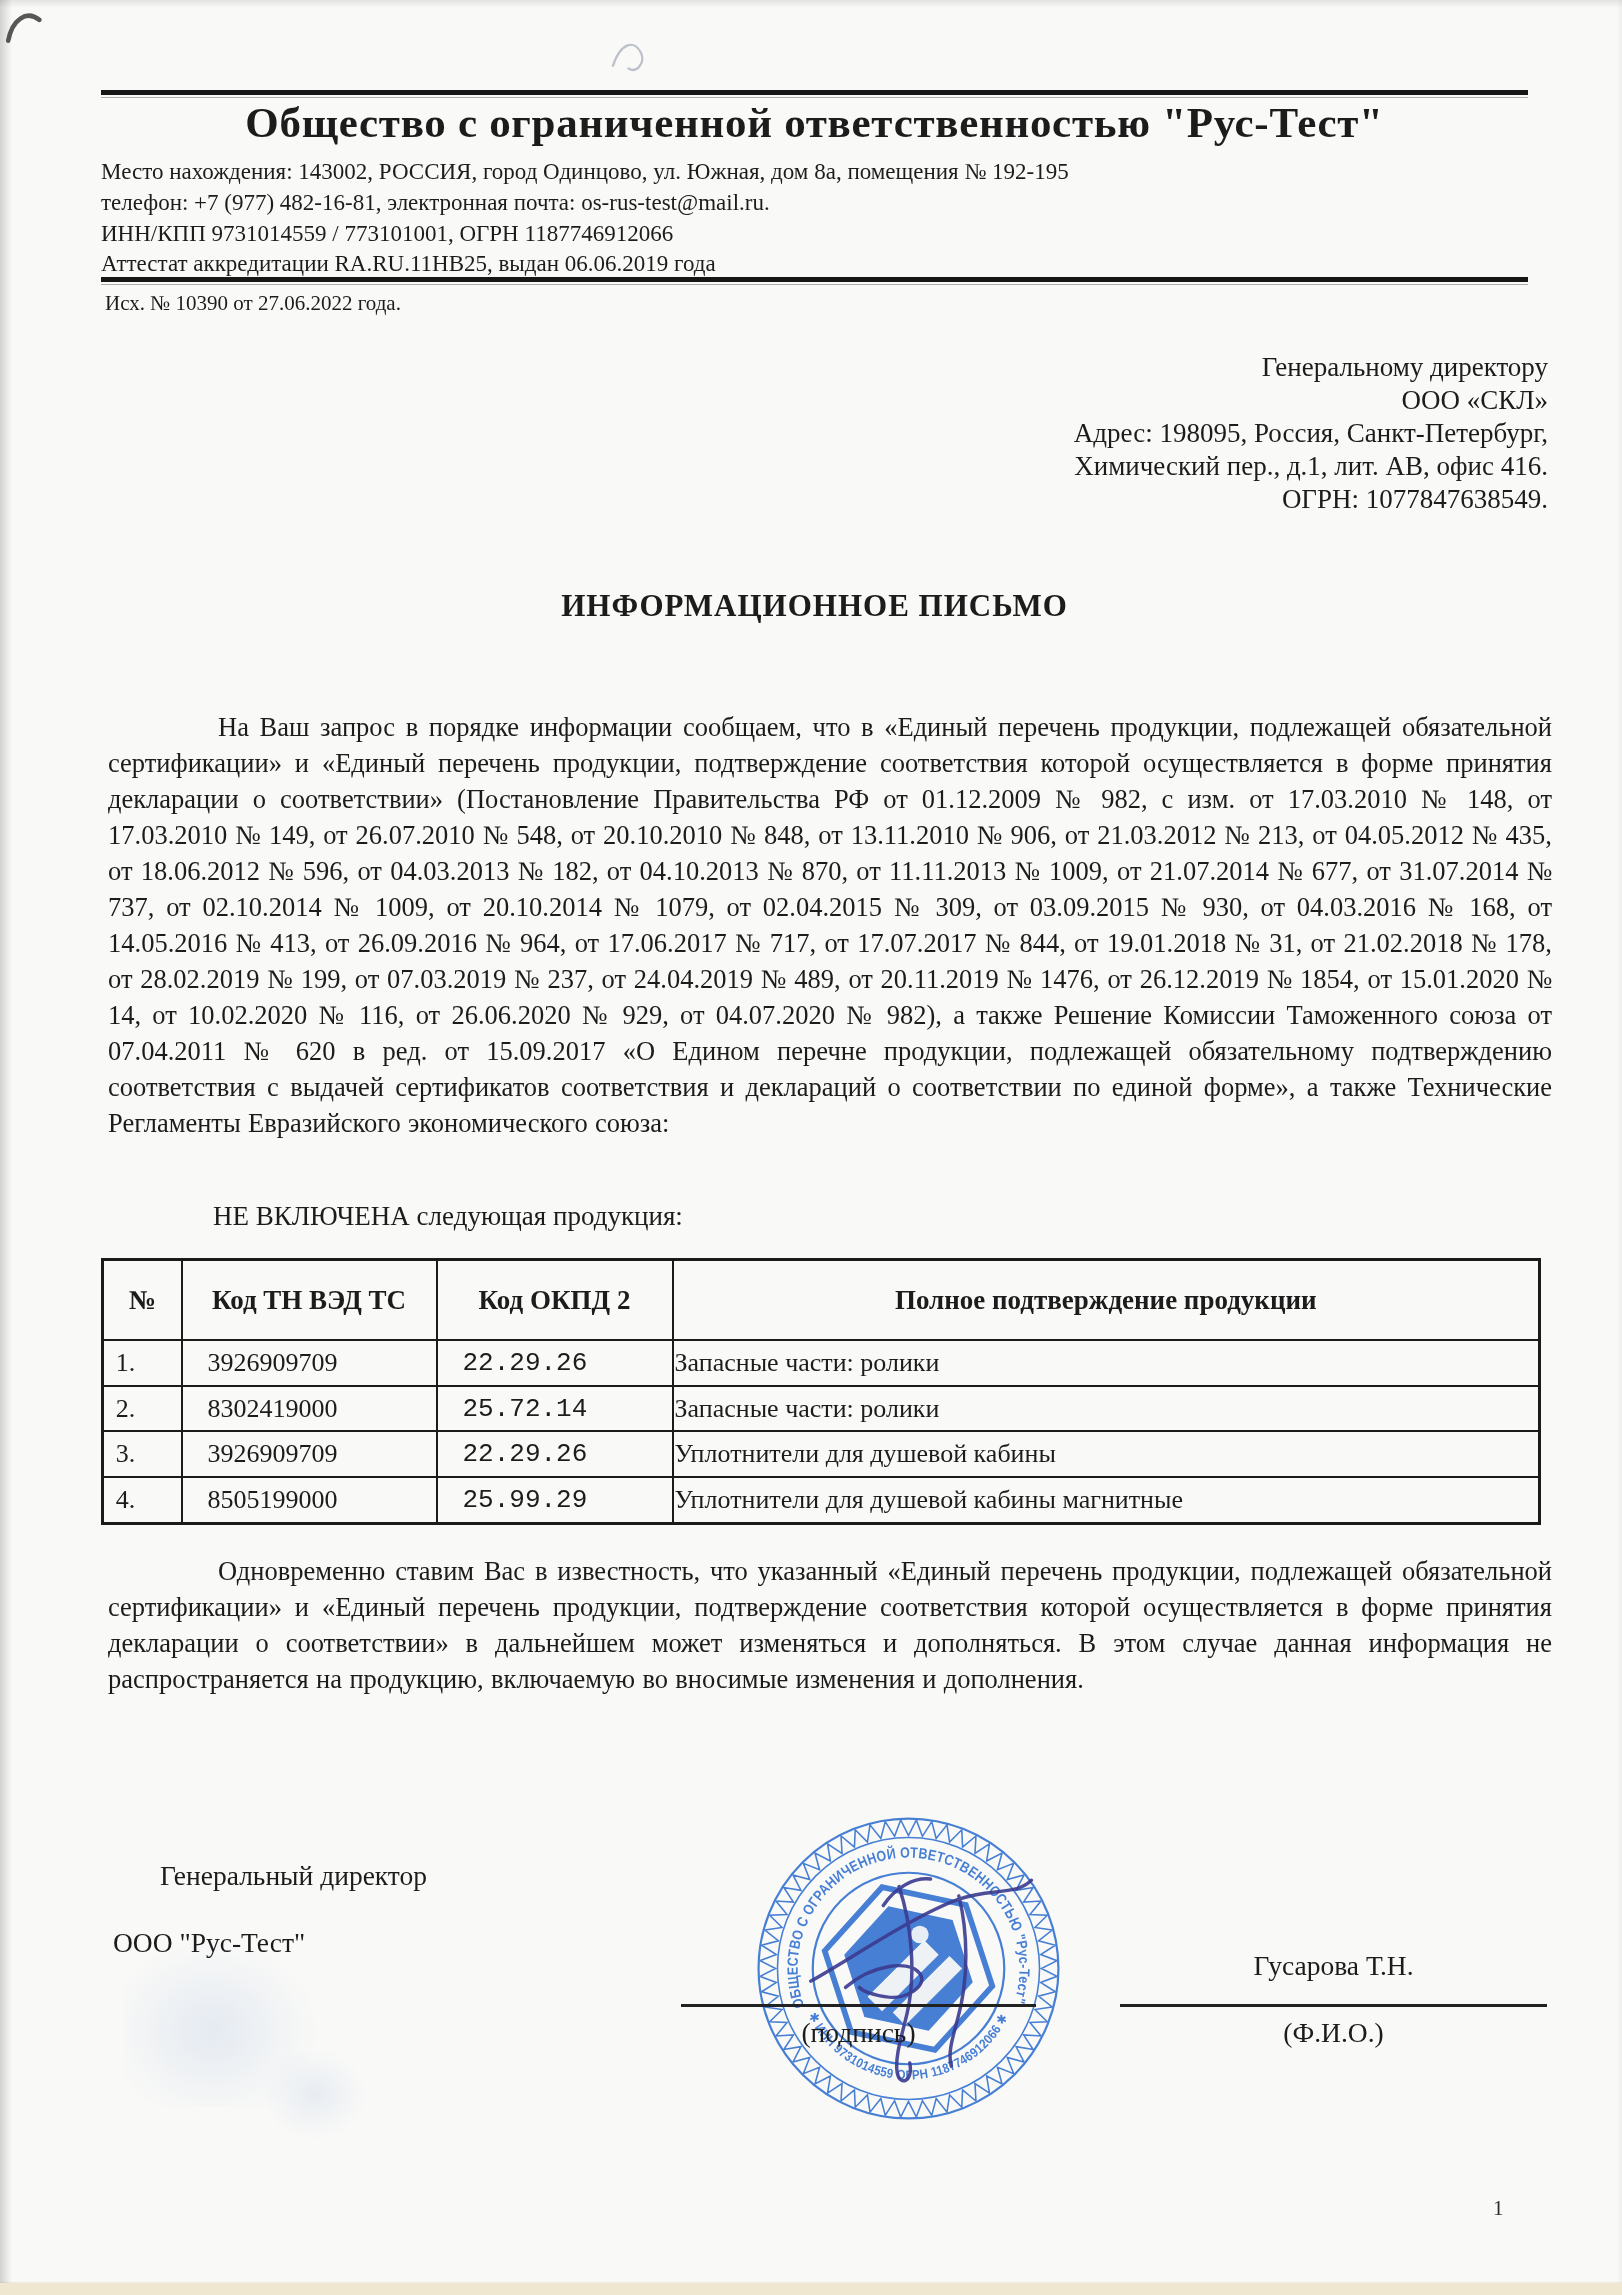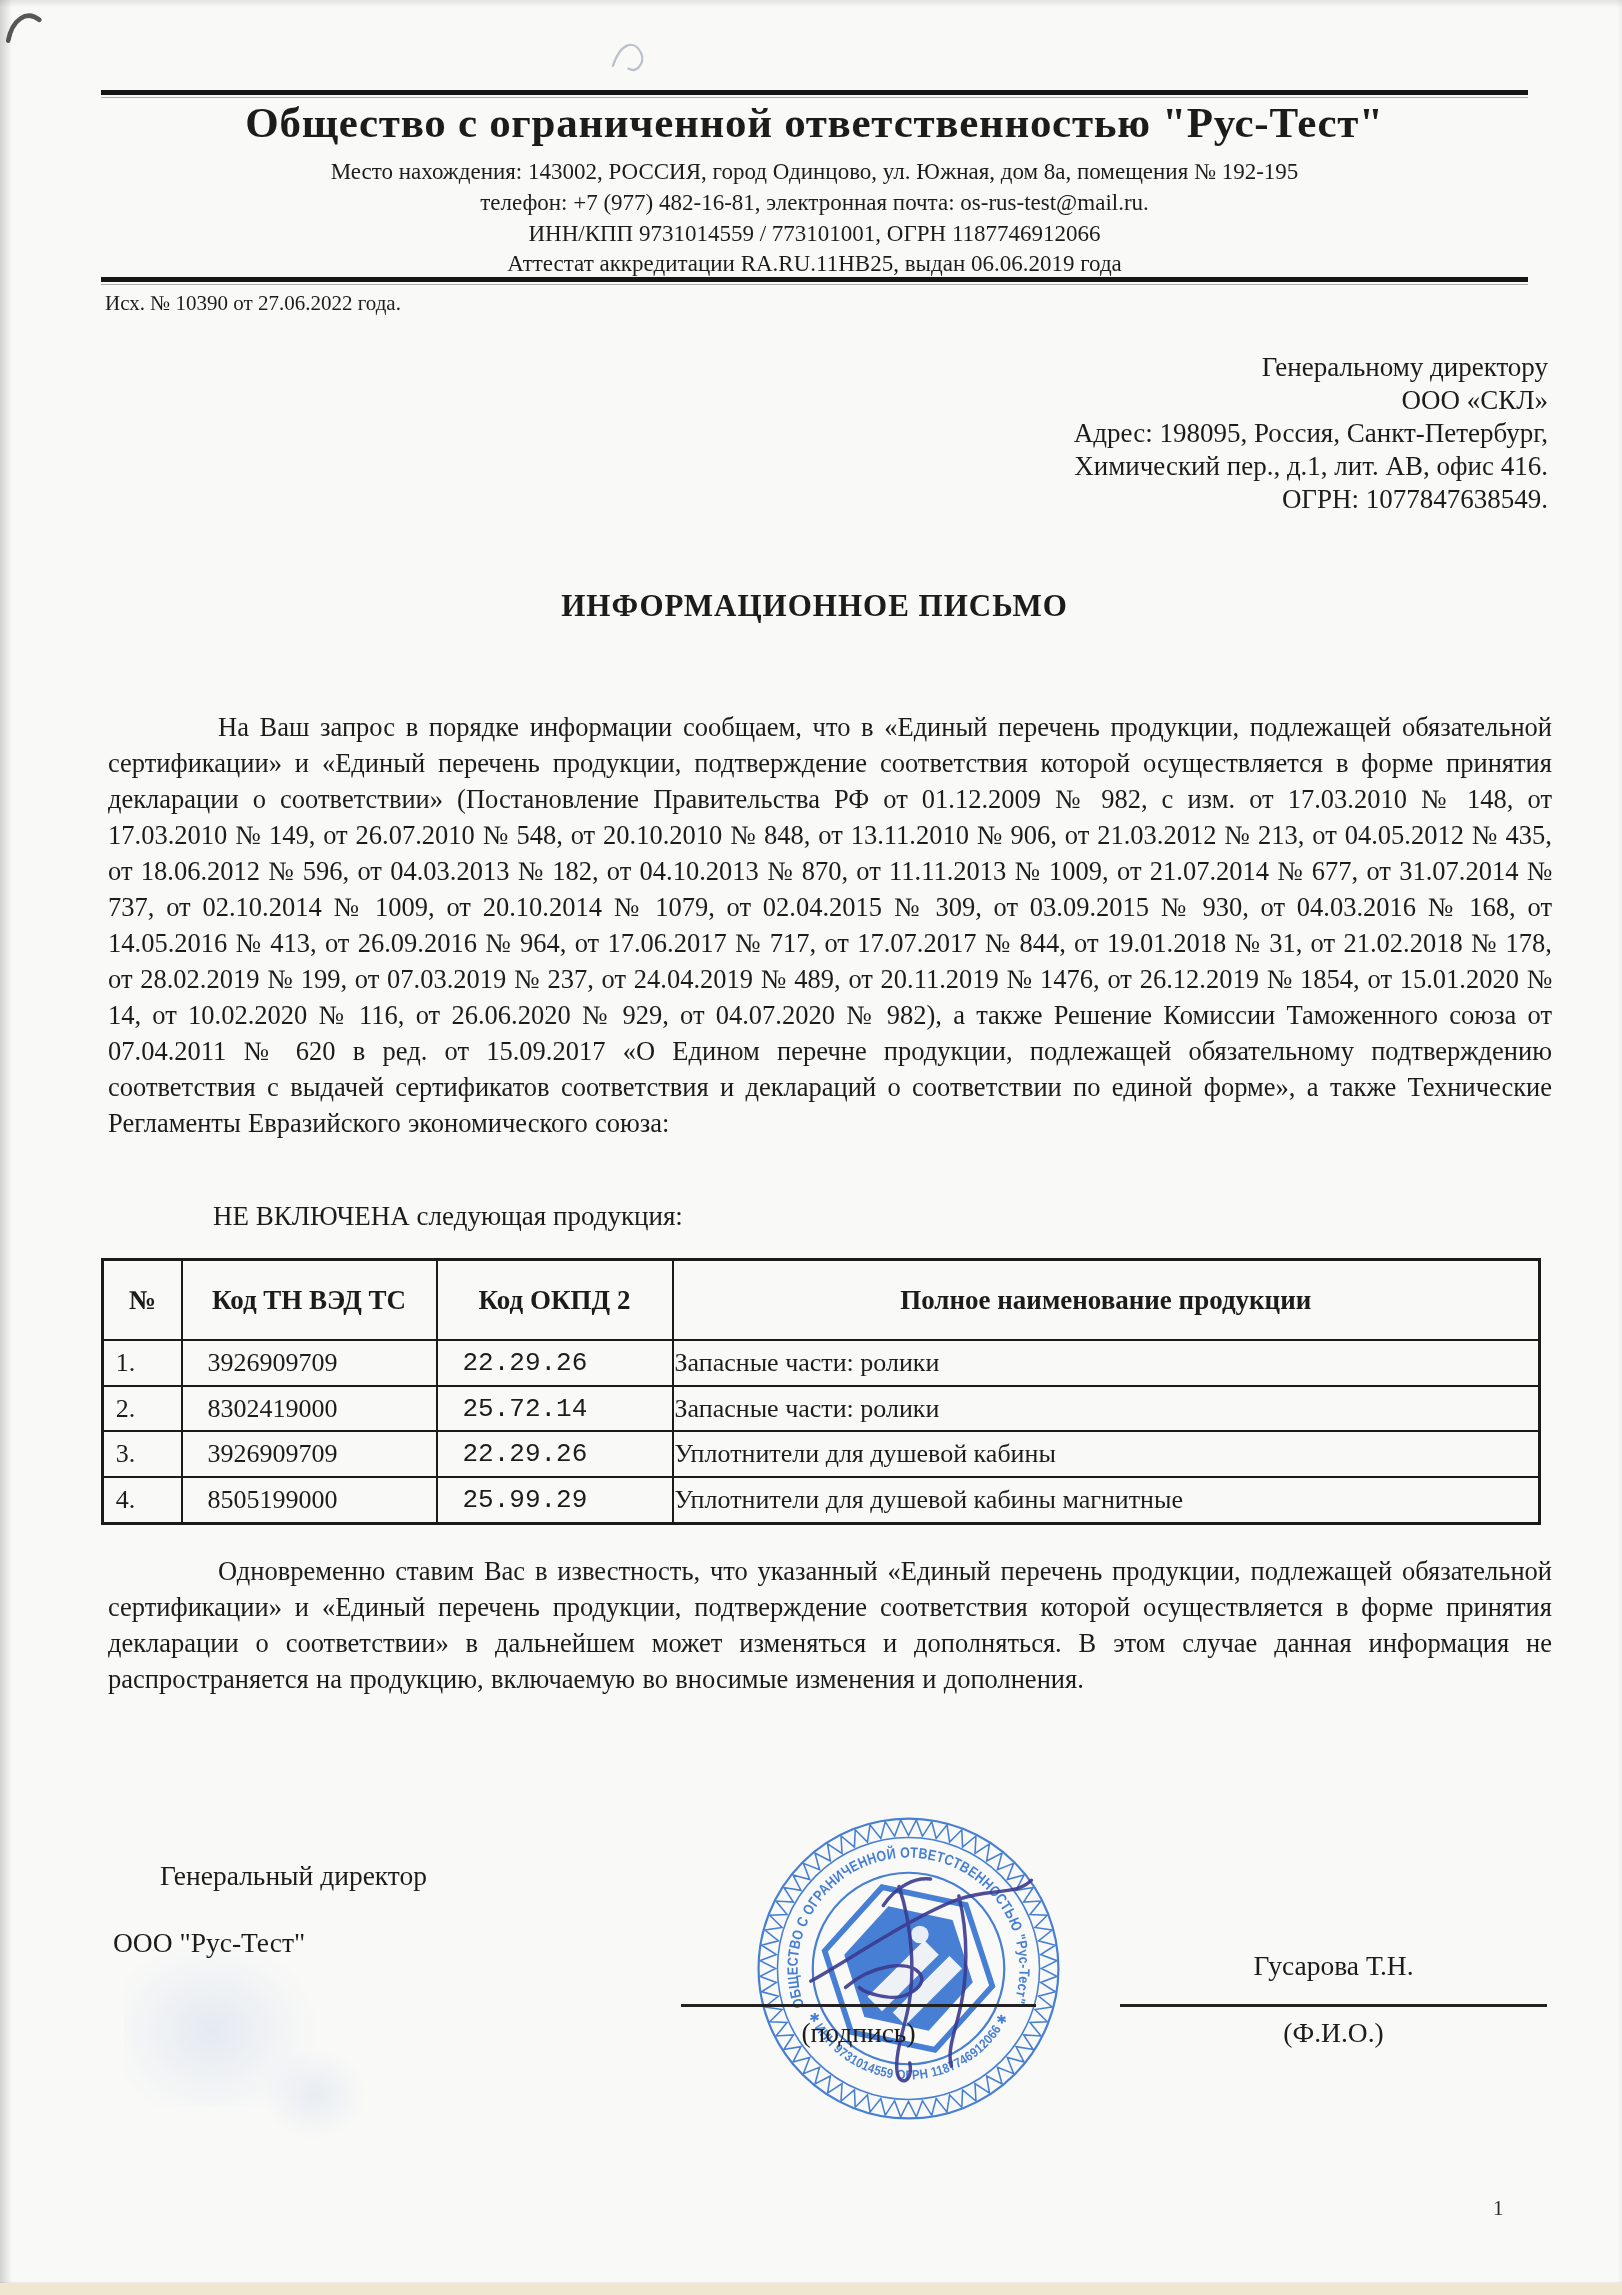--- a/index.html
+++ b/index.html
@@ -27,21 +27,21 @@
     background:radial-gradient(ellipse at 45% 55%,rgba(105,145,210,.14),rgba(105,145,210,0) 70%);}
   .ink-blotch2{position:absolute;left:262px;top:2048px;width:105px;height:92px;
     background:radial-gradient(ellipse at 50% 50%,rgba(105,145,210,.12),rgba(105,145,210,0) 70%);}
   
   .rule{position:absolute;left:101px;width:1427px;height:4.6px;background:#161616;}
   .rule::after{content:"";position:absolute;left:0;right:0;top:6.5px;height:1.3px;background:rgba(0,0,0,.30);}
   .rule-top{top:90px;}
   .rule-bottom{top:277px;}
   .org-name{position:absolute;left:101px;width:1427px;top:98px;
     font-size:43px;font-weight:bold;text-align:center;letter-spacing:0.7px;}
-  .lh-line{position:absolute;left:101px;width:1427px;text-align:center;
+  .lh-line{position:absolute;left:101px;width:1427px;text-align:left;
     font-size:23px;line-height:26px;}
   .lh-0{top:159px;} .lh-1{top:190px;} .lh-2{top:221px;} .lh-3{top:251px;}
   .outgoing{position:absolute;left:105px;top:291px;font-size:21px;}
   
   .recipient{position:absolute;right:75px;top:351px;text-align:right;
     font-size:27px;line-height:33px;}
   
   .doc-title{position:absolute;left:101px;width:1427px;top:588px;
     font-size:31px;font-weight:bold;text-align:center;letter-spacing:1px;}
   .body-par{position:absolute;left:103px;width:1444px;margin:5px;
@@ -125,21 +125,21 @@
       <col class="col-num">
         <col class="col-tnved">
         <col class="col-okpd">
         <col class="col-name">
     </colgroup>
     <thead>
       <tr>
         <th>№</th>
         <th>Код ТН ВЭД ТС</th>
         <th>Код ОКПД 2</th>
-        <th>Полное наименование продукции</th>
+        <th>Полное подтверждение продукции</th>
       </tr>
     </thead>
     <tbody>
       <tr>
         <td class="c-num">1.</td>
         <td class="c-tnved">3926909709</td>
         <td class="c-okpd">22.29.26</td>
         <td class="c-name">Запасные части: ролики</td>
       </tr>
       <tr>

